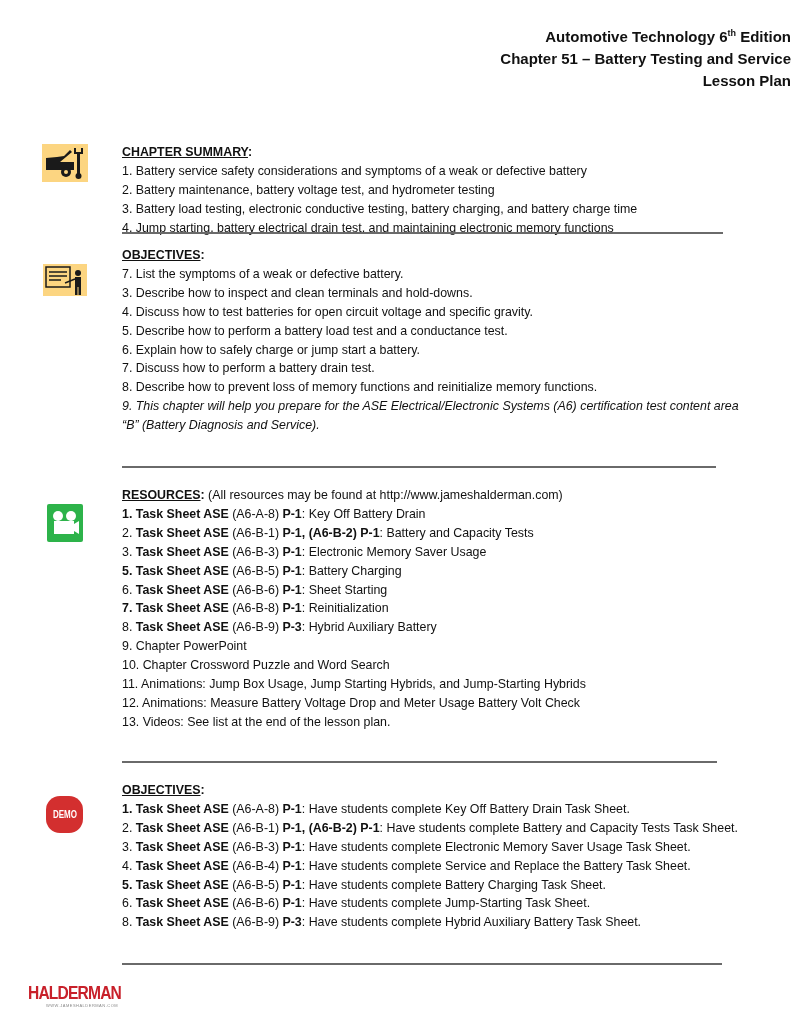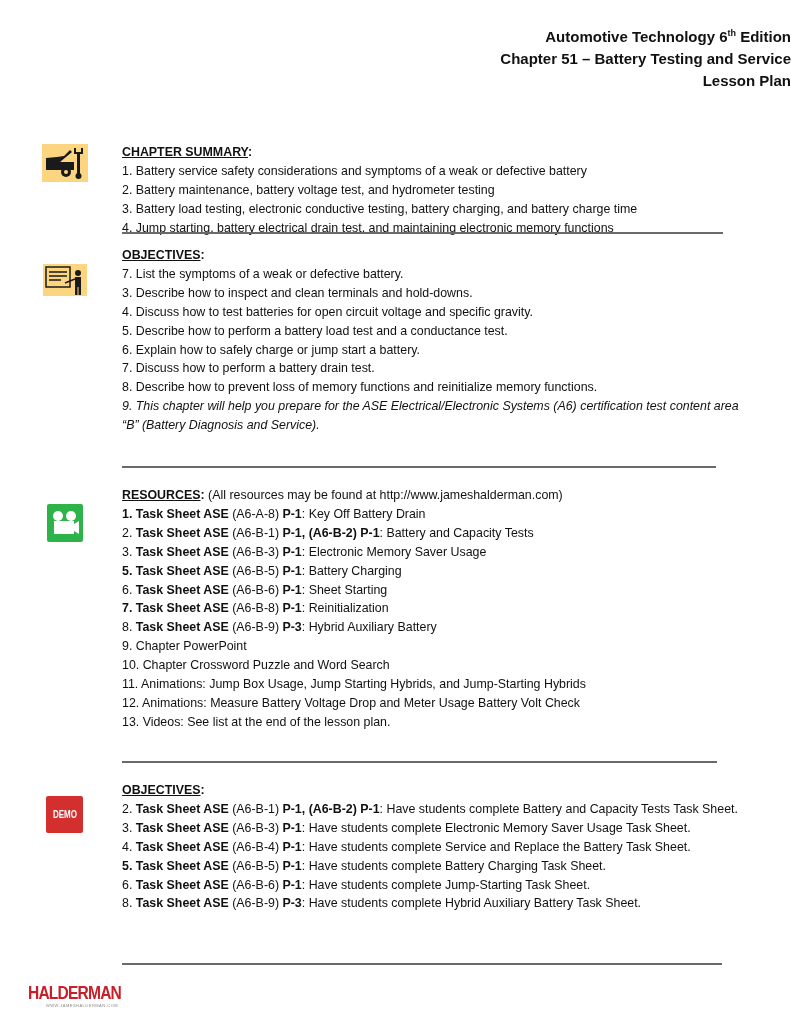--- a/index.html
+++ b/index.html
@@ -101,26 +101,27 @@
   <span class="item"><span class="b">7.</span><span class="b"> Task Sheet ASE </span><span>(A6-B-8)</span><span class="b"> P-1</span><span>: Reinitialization</span></span>
   <span class="item"><span>8.</span><span class="b"> Task Sheet ASE </span><span>(A6-B-9)</span><span class="b"> P-3</span><span>: Hybrid Auxiliary Battery</span></span>
   <span class="item">9. Chapter PowerPoint</span>
   <span class="item">10. Chapter Crossword Puzzle and Word Search</span>
   <span class="item">11. Animations: Jump Box Usage, Jump Starting Hybrids, and Jump-Starting Hybrids</span>
   <span class="item">12. Animations: Measure Battery Voltage Drop and Meter Usage Battery Volt Check</span>
   <span class="item">13. Videos: See list at the end of the lesson plan.</span>
 </div>
 <div class="divider" style="top:761px; width:595px;"></div>
 
-<div class="icon" style="left:46px; top:796px; width:37px; height:37px; background:#D32F2F; border-radius:2px; display:flex; align-items:center; justify-content:center;">
+<div class="icon" style="left:46px; top:796px; width:37px; height:37px; background:#D32F2F; border-radius:14px; display:flex; align-items:center; justify-content:center;">
   <span style="color:#fff; font-weight:bold; font-size:10px; font-family:'Liberation Sans', sans-serif; transform:scaleX(0.8); display:inline-block;">DEMO</span>
 </div>
 
 <div class="section" style="top:781px;">
   <span class="sec-title-wrap"><span class="sec-title">OBJECTIVES</span><span class="b">:</span></span>
+  <span class="item"><span class="b">1.</span><span class="b"> Task Sheet ASE </span><span>(A6-A-8)</span><span class="b"> P-1</span><span>: Have students complete Key Off Battery Drain Task Sheet.</span></span>
   <span class="item"><span>2.</span><span class="b"> Task Sheet ASE </span><span>(A6-B-1)</span><span class="b"> P-1, (A6-B-2) P-1</span><span>: Have students complete Battery and Capacity Tests Task Sheet.</span></span>
   <span class="item"><span>3.</span><span class="b"> Task Sheet ASE </span><span>(A6-B-3)</span><span class="b"> P-1</span><span>: Have students complete Electronic Memory Saver Usage Task Sheet.</span></span>
   <span class="item"><span>4.</span><span class="b"> Task Sheet ASE </span><span>(A6-B-4)</span><span class="b"> P-1</span><span>: Have students complete Service and Replace the Battery Task Sheet.</span></span>
   <span class="item"><span class="b">5.</span><span class="b"> Task Sheet ASE </span><span>(A6-B-5)</span><span class="b"> P-1</span><span>: Have students complete Battery Charging Task Sheet.</span></span>
   <span class="item"><span>6.</span><span class="b"> Task Sheet ASE </span><span>(A6-B-6)</span><span class="b"> P-1</span><span>: Have students complete Jump-Starting Task Sheet.</span></span>
   <span class="item"><span>8.</span><span class="b"> Task Sheet ASE </span><span>(A6-B-9)</span><span class="b"> P-3</span><span>: Have students complete Hybrid Auxiliary Battery Task Sheet.</span></span>
 </div>
 <div class="divider" style="top:963px; width:600px;"></div>
 
 <div class="halderman">

